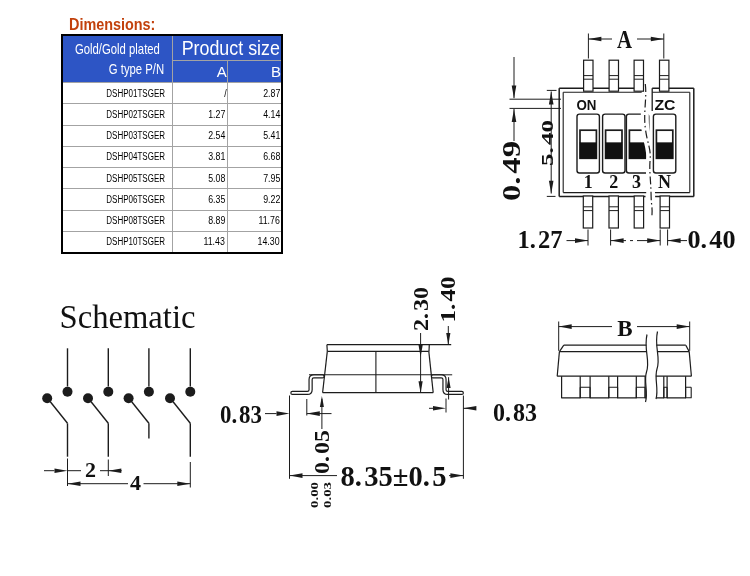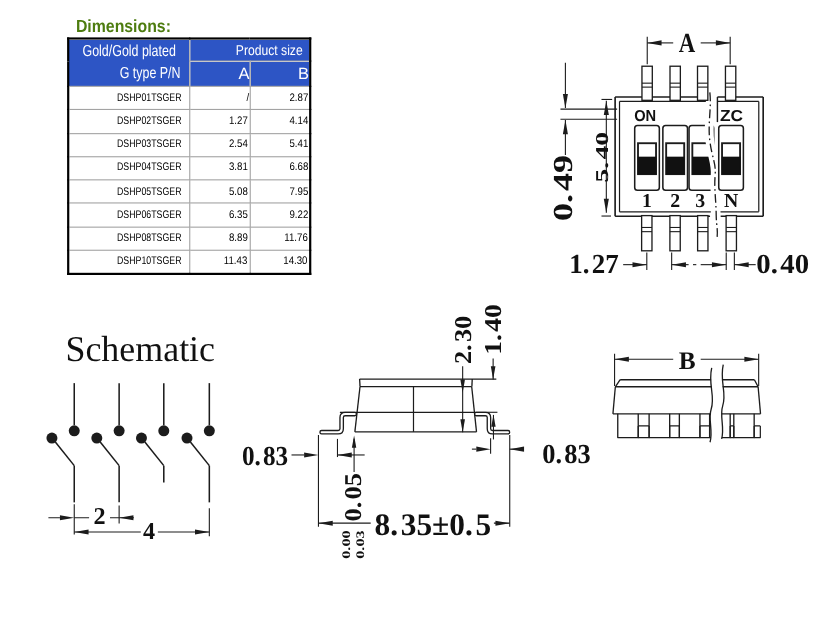--- a/index.html
+++ b/index.html
@@ -1,21 +1,21 @@
 <!DOCTYPE html>
 <html><head><meta charset="utf-8"><style>
 html,body{margin:0;padding:0;background:#fff;width:750px;height:576px;overflow:hidden}
 #wrap{position:relative;width:750px;height:576px;font-family:"Liberation Sans",sans-serif}
-#dims{position:absolute;left:69px;top:16px;color:#4d7c0f;font-weight:bold;font-size:16px;letter-spacing:0}
+#dims{position:absolute;left:69px;top:16px;color:#c2410c;font-weight:bold;font-size:16px;letter-spacing:0}
 table{position:absolute;left:61px;top:34px;border-collapse:collapse;table-layout:fixed;width:222px}
 td,th{border:1px solid #a3a3a3;padding:0;text-align:right;font-size:15px;color:#000;overflow:hidden;white-space:nowrap}
 table{border:2px solid #000}
 th{background:#2d55c5;color:#fff;font-weight:normal}
 .hl{width:109px;height:42px;font-size:14.5px;line-height:20px}
-.hp{height:19px;font-size:13px}
+.hp{height:19px;font-size:21px}
 .hab{height:21px;font-size:15px}
 td{height:20.25px;font-size:10px}
 .t{display:inline-block;transform:scaleX(.8)}
 .u{display:inline-block;transform:scaleX(.88)}
 .h{display:inline-block;transform:scaleX(.78)}
 .h2{display:inline-block;transform:scaleX(.85)}
 .dsp{display:inline-block;transform:scaleX(.9);transform-origin:0 50%}
 .c1{width:109px}.c2{width:57px}.c3{width:56px}
 </style></head><body>
 <div id="wrap">

